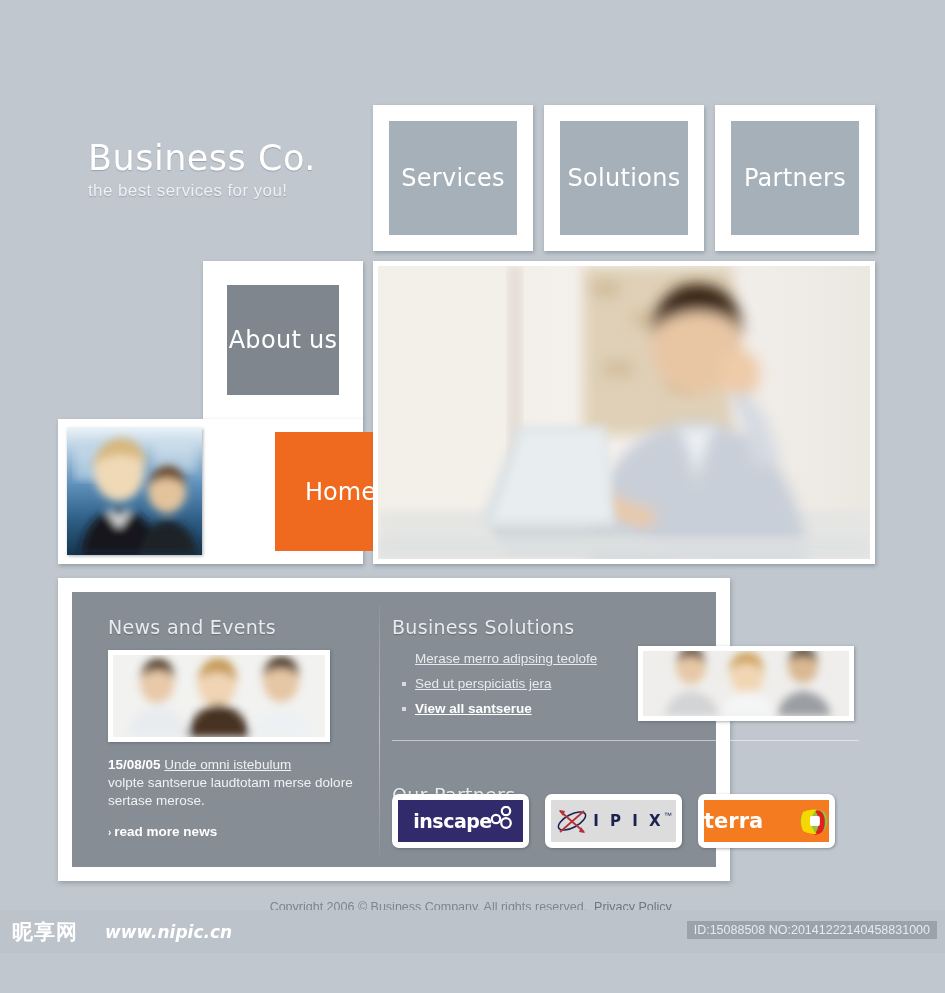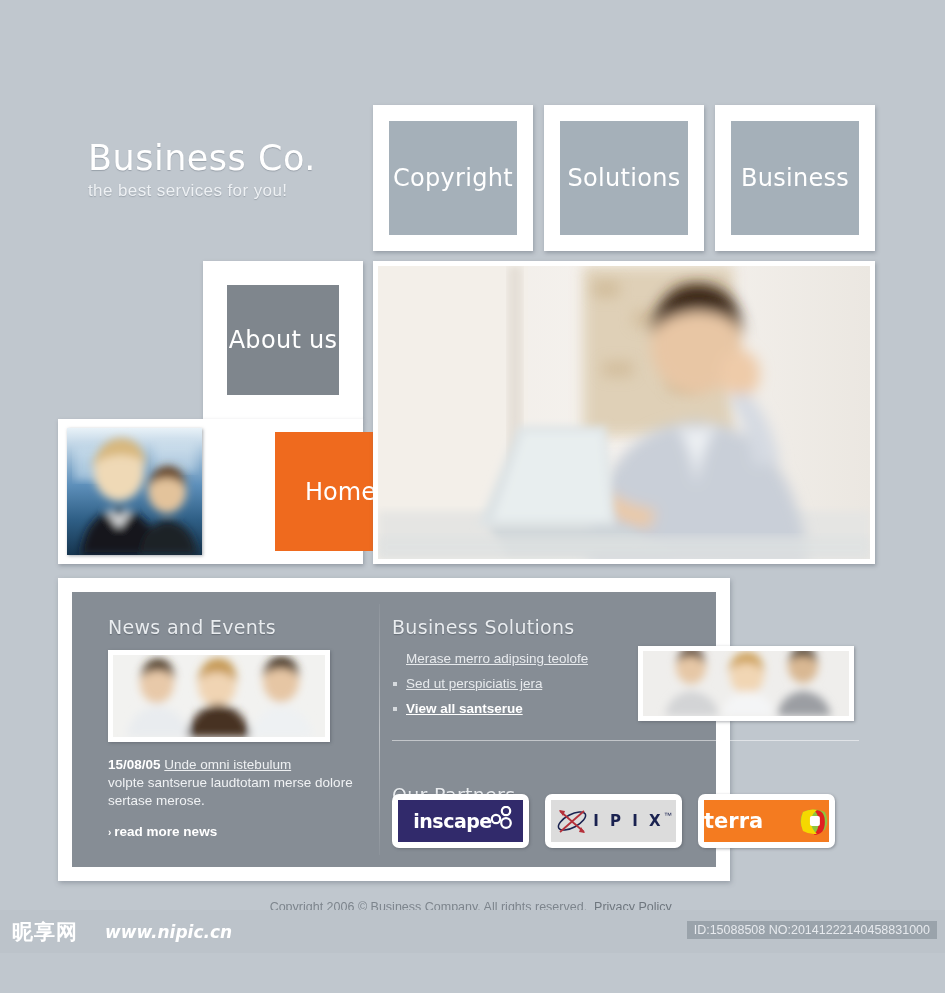--- a/index.html
+++ b/index.html
@@ -93,21 +93,21 @@
   #news-thumb-frame{width:222px;height:92px;background:#fff;padding:5px;
     box-sizing:border-box;box-shadow:1px 1px 3px rgba(70,78,86,.45);}
   #news-thumb{width:100%;height:100%;overflow:hidden;position:relative;}
 
   .news-text{margin-top:14px;color:#f0f2f4;font-size:13.5px;line-height:18px;}
   .news-date{font-weight:bold;color:#ffffff;}
   .news-link{color:#eef0f2;}
   .read-more{margin-top:14px;color:#ffffff;font-size:13.5px;font-weight:bold;}
   .read-more .arrow{font-size:10px;margin-right:3px;}
 
-  .sol-list{margin:0;padding:0;list-style:none;width:215px;text-decoration:underline;}
+  .sol-list{margin:9px;padding:0;list-style:none;width:215px;text-decoration:underline;}
   .sol-list li{margin:0 0 7px 0;font-size:13.5px;line-height:18px;color:#e7eaed;position:relative;padding-left:14px;}
   .sol-list li.nobullet{padding-left:14px;}
   .sol-list li.bulleted:before{
     content:"";position:absolute;left:1px;top:7px;width:4px;height:4px;background:#d6dade;
   }
   .sol-list a{color:#e7eaed;text-decoration:underline;}
   .sol-list a.bold{font-weight:bold;color:#ffffff;}
 
   #sol-thumb-frame{position:absolute;left:246px;top:30px;width:216px;height:75px;
     background:#fff;padding:5px;box-sizing:border-box;box-shadow:1px 1px 3px rgba(70,78,86,.45);}
@@ -144,27 +144,27 @@
 <body>
 
 <div class="page">
 
   <div class="logo">
     <div class="logo-title">Business Co.</div>
     <div class="logo-tag">the best services for you!</div>
   </div>
 
   <div class="tile nav-light" id="tile-services">
-    <div class="tile-inner">Copyright</div>
+    <div class="tile-inner">Services</div>
   </div>
   <div class="tile nav-light" id="tile-solutions">
     <div class="tile-inner">Solutions</div>
   </div>
   <div class="tile nav-light" id="tile-contacts">
-    <div class="tile-inner">Business</div>
+    <div class="tile-inner">Partners</div>
   </div>
   <div class="tile nav-dark" id="tile-about">
     <div class="tile-inner">About us</div>
   </div>
 
   <div id="home-row">
     <div id="home-photo">
       <svg width="135" height="127" viewBox="0 0 135 127" preserveAspectRatio="none">
         <defs>
           <linearGradient id="skyg" x1="0" y1="0" x2="0" y2="1">

